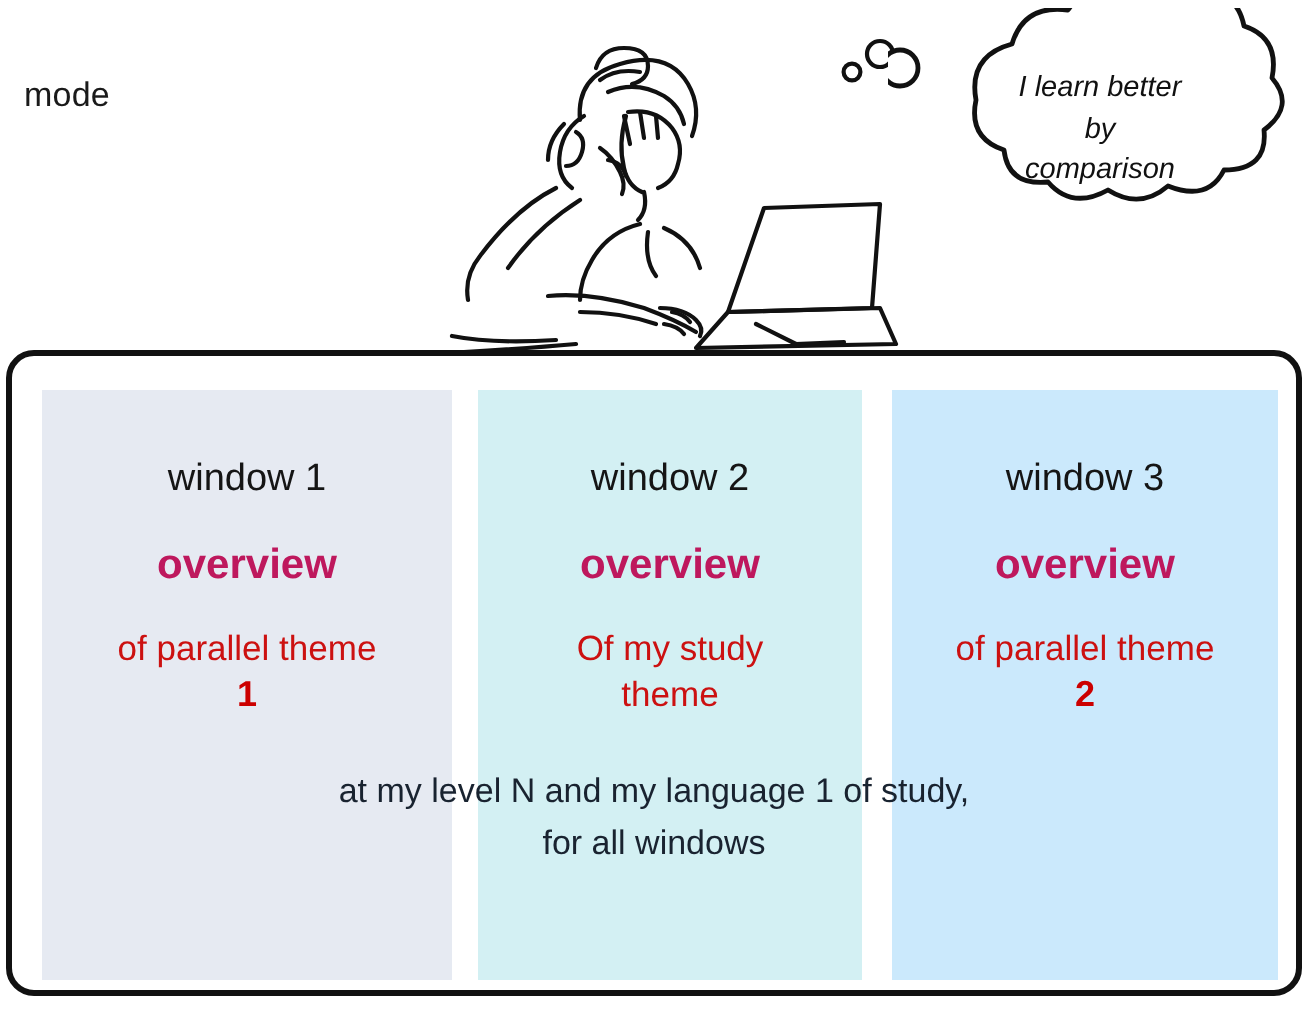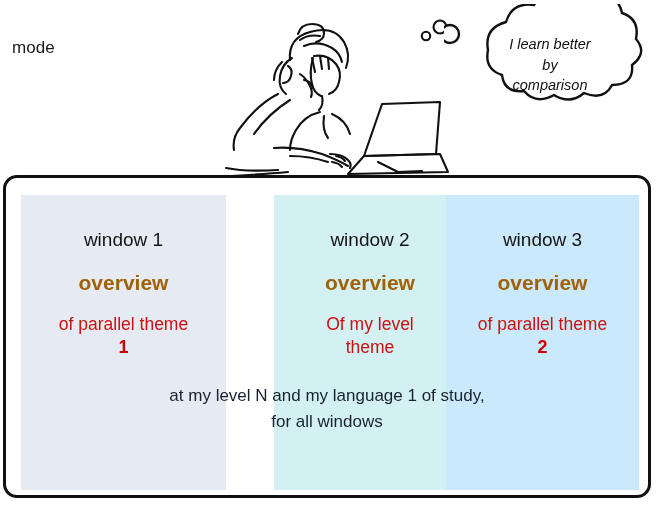--- a/index.html
+++ b/index.html
@@ -41,30 +41,30 @@
     border:3px solid #111111;border-radius:14px;
     background:#ffffff;box-sizing:border-box;
   }
 
   
   .window-col{
     position:absolute;top:17px;height:295px;
     box-sizing:border-box;
   }
   #window-1{left:15px;width:205px;background:#e6eaf2;}
-  #window-2{left:233px;width:192px;background:#d3f0f3;margin-left:35px;}
+  #window-2{left:233px;width:192px;background:#d3f0f3;}
   #window-3{left:440px;width:193px;background:#cbe9fc;}
 
   .win-title{
     position:absolute;left:0;right:0;top:34px;
     text-align:center;font-size:19px;color:#151515;
   }
   .win-overview{
     position:absolute;left:0;right:0;top:76px;
-    text-align:center;font-size:21px;font-weight:bold;color:#a16207;
+    text-align:center;font-size:21px;font-weight:bold;color:#be185d;
   }
   .win-sub{
     position:absolute;left:0;right:0;top:118px;
     text-align:center;font-size:17.5px;color:#cc1111;line-height:1.3;
   }
   .win-sub b{font-size:18px;font-weight:bold;color:#cc0000;}
 
   
   #caption{
     position:absolute;left:0;right:0;top:205px;
@@ -167,21 +167,21 @@
     <div class="win-sub">
       <span>of parallel theme</span><br>
       <b>1</b>
     </div>
   </div>
 
   <div class="window-col" id="window-2">
     <div class="win-title">window 2</div>
     <div class="win-overview">overview</div>
     <div class="win-sub">
-      <span>Of my level</span><br>
+      <span>Of my study</span><br>
       <span>theme</span>
     </div>
   </div>
 
   <div class="window-col" id="window-3">
     <div class="win-title">window 3</div>
     <div class="win-overview">overview</div>
     <div class="win-sub">
       <span>of parallel theme</span><br>
       <b>2</b>

